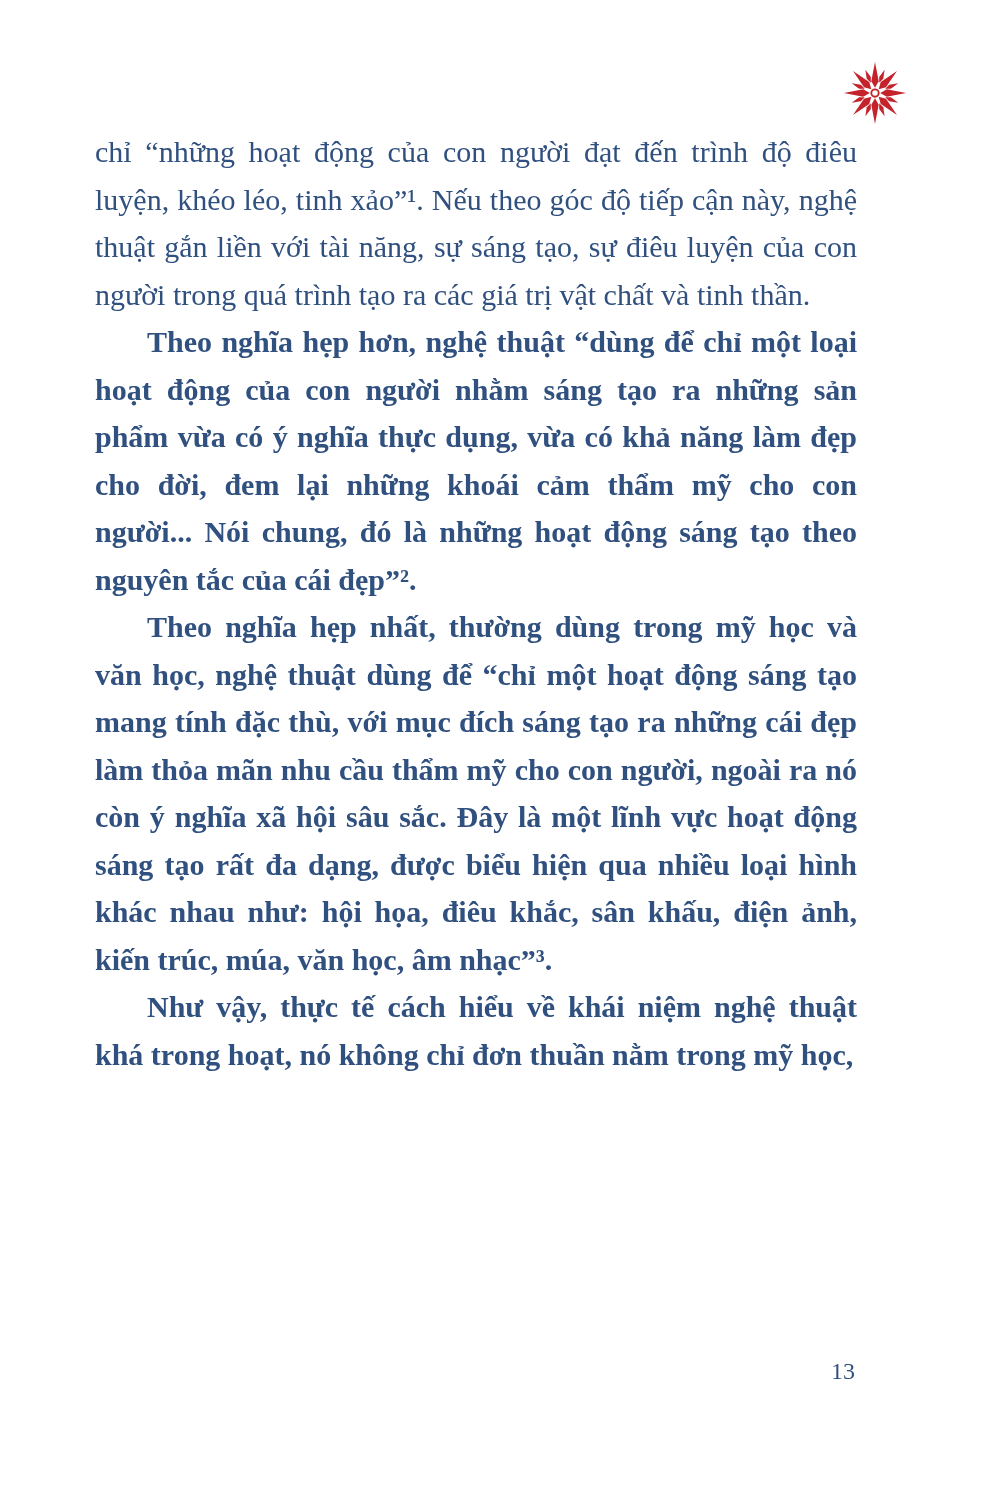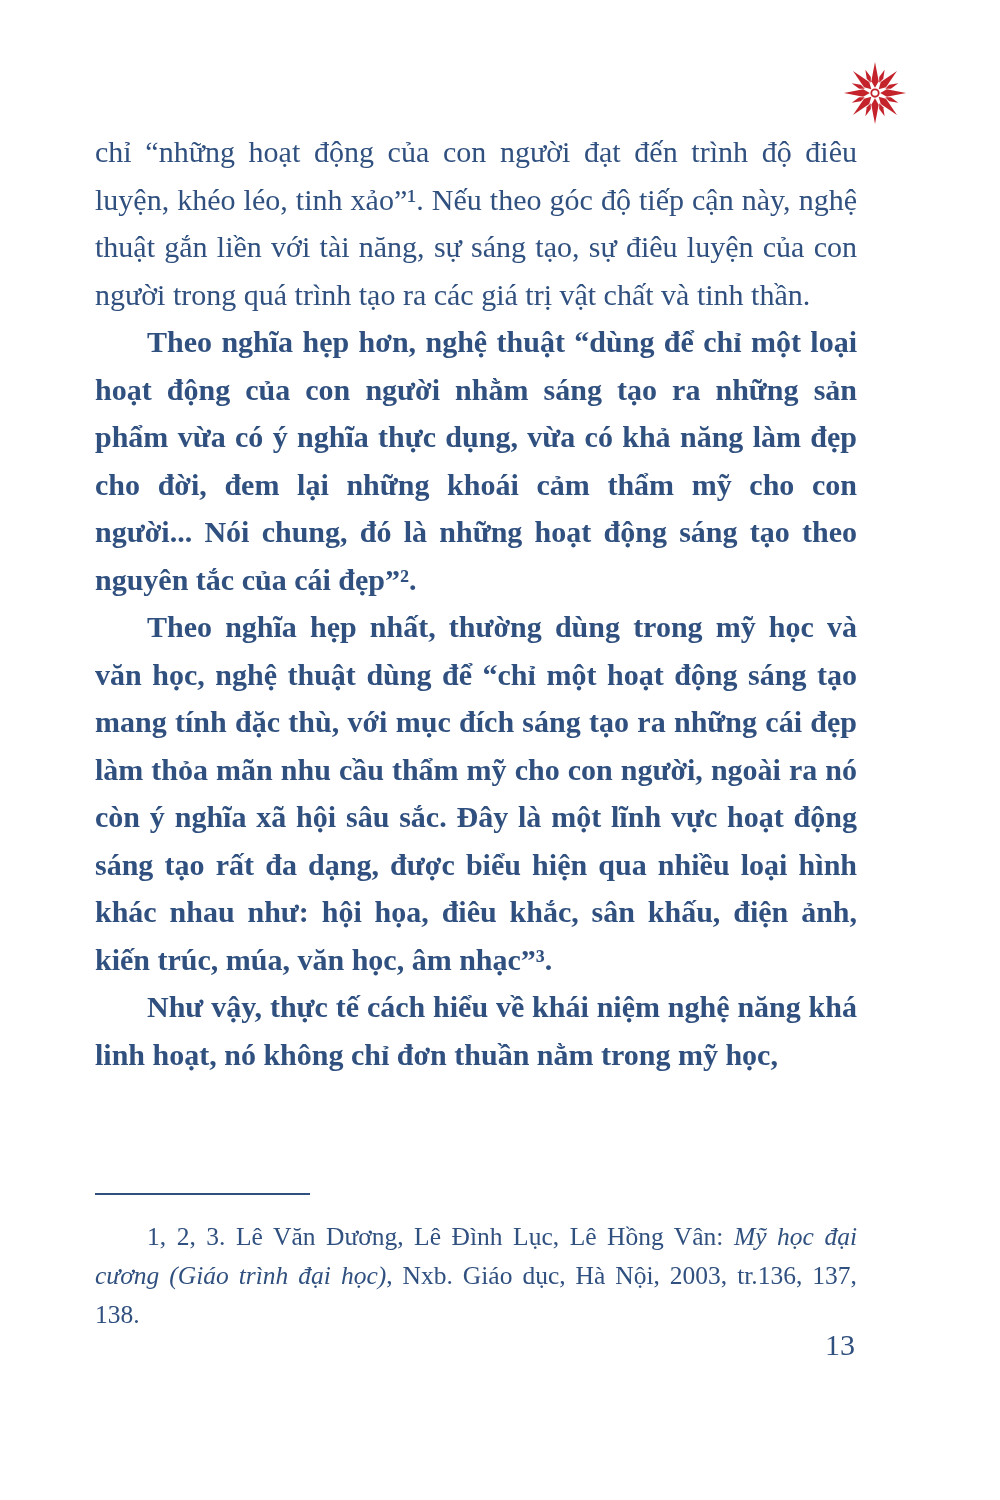--- a/index.html
+++ b/index.html
@@ -62,22 +62,22 @@
     line-height: 39px;
     text-align: justify;
     text-justify: inter-word;
     text-indent: 52px;
     margin: 0;
   }
   .footnote-text .it { font-style: italic; }
   .page-number {
     position: absolute;
     right: 145px;
-    top: 1328px;
-    font-size: 30px;
+    top: 1358px;
+    font-size: 24px;
     color: var(--text-color);
     margin-left: 27px;
   }
 </style>
 </head>
 <body>
 
 <div class="page">
 
   <div class="logo">
@@ -105,23 +105,19 @@
         </g>
         <circle r="5" fill="none" stroke="#c4232b" stroke-width="2.5"></circle>
       </g>
     </svg>
   </div>
 
   <div class="text-block">
     <p>chỉ “những hoạt động của con người đạt đến trình độ điêu luyện, khéo léo, tinh xảo”¹. Nếu theo góc độ tiếp cận này, nghệ thuật gắn liền với tài năng, sự sáng tạo, sự điêu luyện của con người trong quá trình tạo ra các giá trị vật chất và tinh thần.</p>
     <p class="indent">Theo nghĩa hẹp hơn, nghệ thuật “dùng để chỉ một loại hoạt động của con người nhằm sáng tạo ra những sản phẩm vừa có ý nghĩa thực dụng, vừa có khả năng làm đẹp cho đời, đem lại những khoái cảm thẩm mỹ cho con người... Nói chung, đó là những hoạt động sáng tạo theo nguyên tắc của cái đẹp”².</p>
     <p class="indent">Theo nghĩa hẹp nhất, thường dùng trong mỹ học và văn học, nghệ thuật dùng để “chỉ một hoạt động sáng tạo mang tính đặc thù, với mục đích sáng tạo ra những cái đẹp làm thỏa mãn nhu cầu thẩm mỹ cho con người, ngoài ra nó còn ý nghĩa xã hội sâu sắc. Đây là một lĩnh vực hoạt động sáng tạo rất đa dạng, được biểu hiện qua nhiều loại hình khác nhau như: hội họa, điêu khắc, sân khấu, điện ảnh, kiến trúc, múa, văn học, âm nhạc”³.</p>
-    <p class="indent">Như vậy, thực tế cách hiểu về khái niệm nghệ năng khá linh hoạt, nó không chỉ đơn thuần nằm trong mỹ học,</p>
+    <p class="indent">Như vậy, thực tế cách hiểu về khái niệm nghệ thuật khá trong hoạt, nó không chỉ đơn thuần nằm trong mỹ học,</p>
   </div>
 
-  <div class="footnote">
-    <div class="footnote-rule"></div>
-    <p class="footnote-text"><span>1, 2, 3. Lê Văn Dương, Lê Đình Lục, Lê Hồng Vân: </span><span class="it">Mỹ học đại cương (Giáo trình đại học)</span><span>, Nxb. Giáo dục, Hà Nội, 2003, tr.136, 137, 138.</span></p>
-  </div>
 
   <div class="page-number">13</div>
 
 </div>
 
 </body></html>

